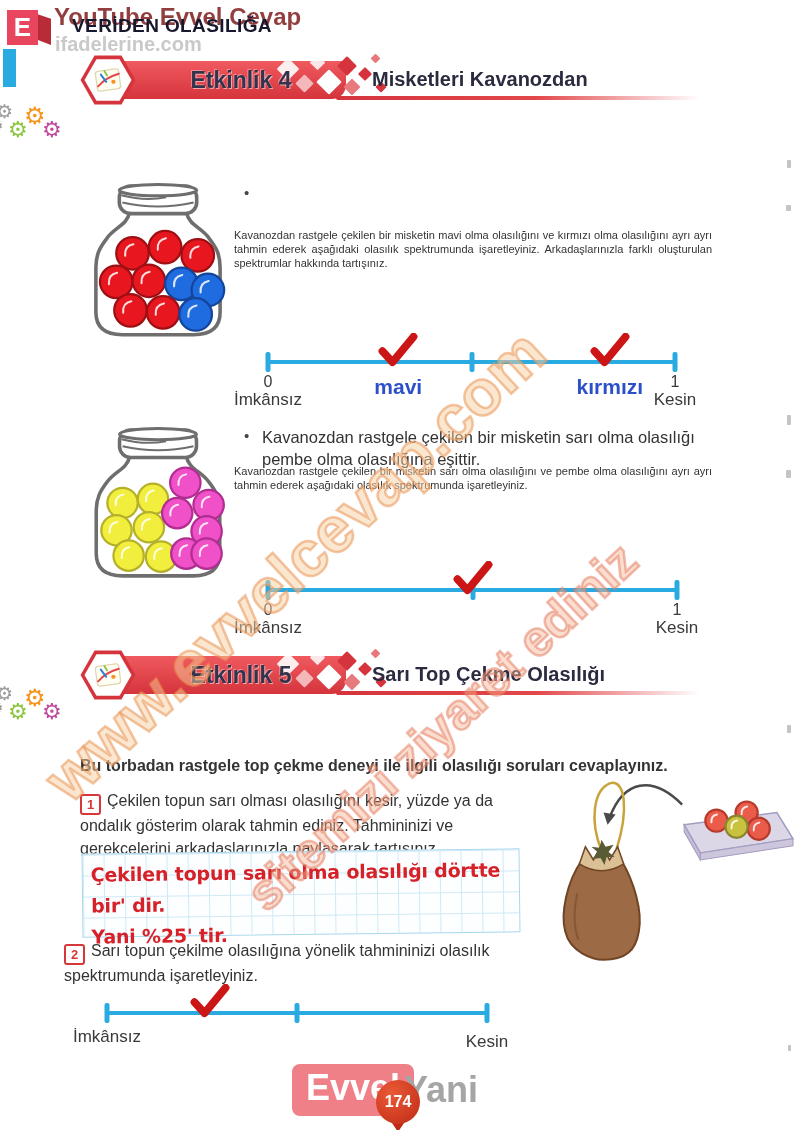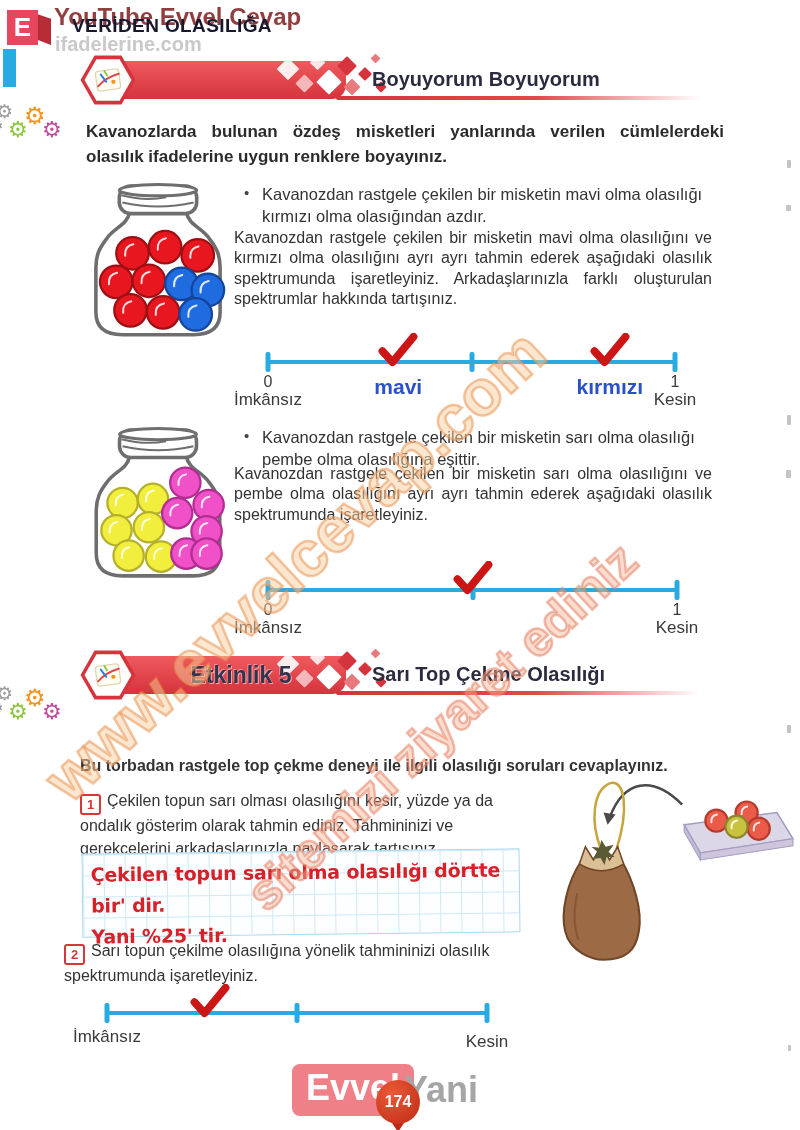--- a/index.html
+++ b/index.html
@@ -40,21 +40,21 @@
 
   
   .gears{position:absolute;left:-10px;width:80px;height:56px;z-index:2;}
   .gear{position:absolute;line-height:1;}
 
   
   .instruction{position:absolute;left:86px;top:120px;width:638px;font-size:17px;font-weight:700;
           color:#2b2b2b;line-height:1.45;text-align:justify;}
   .bullet-item{position:absolute;font-size:16.5px;color:#333;line-height:1.33;padding-left:22px;}
   .bullet-item .bullet{position:absolute;left:4px;top:-1px;font-size:15px;color:#444;}
-  .para{position:absolute;font-size:16px;color:#333;line-height:1.28;text-align:justify;}
+  .para{position:absolute;font-size:11px;color:#333;line-height:1.28;text-align:justify;}
 
   
   .spec{position:absolute;z-index:2;}
   .spec-line{position:absolute;height:4px;background:#29abe2;border-radius:2px;}
   .tick{position:absolute;width:5px;height:20px;background:#29abe2;border-radius:2px;top:-8px;
           transform:translateX(-50%);}
   .check{position:absolute;width:40px;height:34px;top:-27px;transform:translateX(-50%);}
   .spec-label{position:absolute;transform:translateX(-50%);text-align:center;font-size:16px;
           color:#3a3a3a;white-space:nowrap;}
   .num-label{top:13px;}
@@ -131,32 +131,32 @@
       <div class="hex-in">
         <svg width="38" height="36" viewBox="0 0 40 40">
           <rect x="7" y="9" width="26" height="22" rx="3" transform="rotate(-8 20 20)" fill="#fffef2" stroke="#e0d6b0" stroke-width="1.5"></rect>
           <path d="M9,27 C16,19 25,15 32,13" stroke="#e2474b" stroke-width="2.2" fill="none" stroke-linecap="round"></path>
           <path d="M12,14 l6,8" stroke="#2b7fd4" stroke-width="2.2" stroke-linecap="round"></path>
           <circle cx="26" cy="22" r="2.4" fill="#f7941d"></circle>
           <path d="M16,10 l3,5" stroke="#8cc63f" stroke-width="2" stroke-linecap="round"></path>
         </svg>
       </div>
     </div>
-    <div class="title">Boyuyorum Boyuyorum</div>
+    <div class="label">Etkinlik 4</div>
+    <div class="title">Misketleri Kavanozdan</div>
   </div>
 
   <div class="gears" style="top:102px">
     <span class="gear" style="left:6px;top:0;font-size:19px;color:#9a9a9a">⚙</span>
     <span class="gear" style="left:0;top:16px;font-size:15px;color:#9a9a9a">⚙</span>
     <span class="gear" style="left:18px;top:17px;font-size:22px;color:#8cc63f">⚙</span>
     <span class="gear" style="left:34px;top:2px;font-size:24px;color:#f7941d">⚙</span>
     <span class="gear" style="left:52px;top:17px;font-size:22px;color:#c04a9e">⚙</span>
   </div>
 
-  <div class="instruction">Kavanozlarda bulunan özdeş misketleri yanlarında verilen cümlelerdeki olasılık ifadelerine uygun renklere boyayınız.</div>
 
   <svg class="jar" style="left:70px;top:180px" width="176" height="168" viewBox="0 0 170 165">
     <path d="M57,32 C55,44 42,47 35,57 C28,66 24,73 24,86 L24,130 Q24,152 50,152 L120,152 Q146,152 146,130 L146,86 C146,73 142,66 135,57 C128,47 115,44 113,32" fill="#ffffff" stroke="#6e6e6e" stroke-width="3.5" stroke-linecap="round"></path>
     <g>
         <circle cx="60" cy="72" r="16" fill="#e8171f" stroke="#9e0f14" stroke-width="2.2"></circle>
         <path d="M52.8,74.4 Q52,64.8 60.8,63.2" stroke="#ffffff" stroke-width="2" fill="none" opacity="0.85" stroke-linecap="round"></path>
         <circle cx="92" cy="66" r="16" fill="#e8171f" stroke="#9e0f14" stroke-width="2.2"></circle>
         <path d="M84.8,68.4 Q84,58.8 92.8,57.2" stroke="#ffffff" stroke-width="2" fill="none" opacity="0.85" stroke-linecap="round"></path>
         <circle cx="124" cy="74" r="16" fill="#e8171f" stroke="#9e0f14" stroke-width="2.2"></circle>
         <path d="M116.8,76.4 Q116,66.8 124.8,65.2" stroke="#ffffff" stroke-width="2" fill="none" opacity="0.85" stroke-linecap="round"></path>
@@ -176,21 +176,20 @@
         <path d="M114.8,134.4 Q114,124.8 122.8,123.2" stroke="#ffffff" stroke-width="2" fill="none" opacity="0.85" stroke-linecap="round"></path>
       </g>
     <rect x="47" y="6" width="76" height="27" rx="11" fill="#ffffff" stroke="#6e6e6e" stroke-width="3.5"></rect>
     <ellipse cx="85" cy="10" rx="38" ry="5.5" fill="#ffffff" stroke="#6e6e6e" stroke-width="3"></ellipse>
     <path d="M50,22 Q85,30 120,22" stroke="#6e6e6e" stroke-width="2" fill="none"></path>
     <path d="M49,15 Q72,21 93,17" stroke="#6e6e6e" stroke-width="2" fill="none"></path>
   </svg>
 
   <div class="bullet-item" style="left:240px;top:184px;width:470px">
     <span class="bullet">•</span>
-    <span>Kavanozdan rastgele çekilen bir misketin mavi olma olasılığı kırmızı olma olasığından azdır.</span>
   </div>
   <div class="para" style="left:234px;top:228px;width:478px">Kavanozdan rastgele çekilen bir misketin mavi olma olasılığını ve kırmızı olma olasılığını ayrı ayrı tahmin ederek aşağıdaki olasılık spektrumunda işaretleyiniz. Arkadaşlarınızla farklı oluşturulan spektrumlar hakkında tartışınız.</div>
 
   <div class="spec" style="left:234px;top:336px;width:462px;height:72px">
     <div class="spec-line" style="left:34px;top:24px;width:407px">
       <div class="tick" style="left:0%"></div>
       <div class="tick" style="left:50%"></div>
       <div class="tick" style="left:100%"></div>
       <svg class="check" viewBox="0 0 36 30" style="left: 32%;">
         <path d="M4,16 L13,26 L32,3" stroke="#cc1616" stroke-width="7" fill="none" stroke-linecap="round" stroke-linejoin="round"></path>

